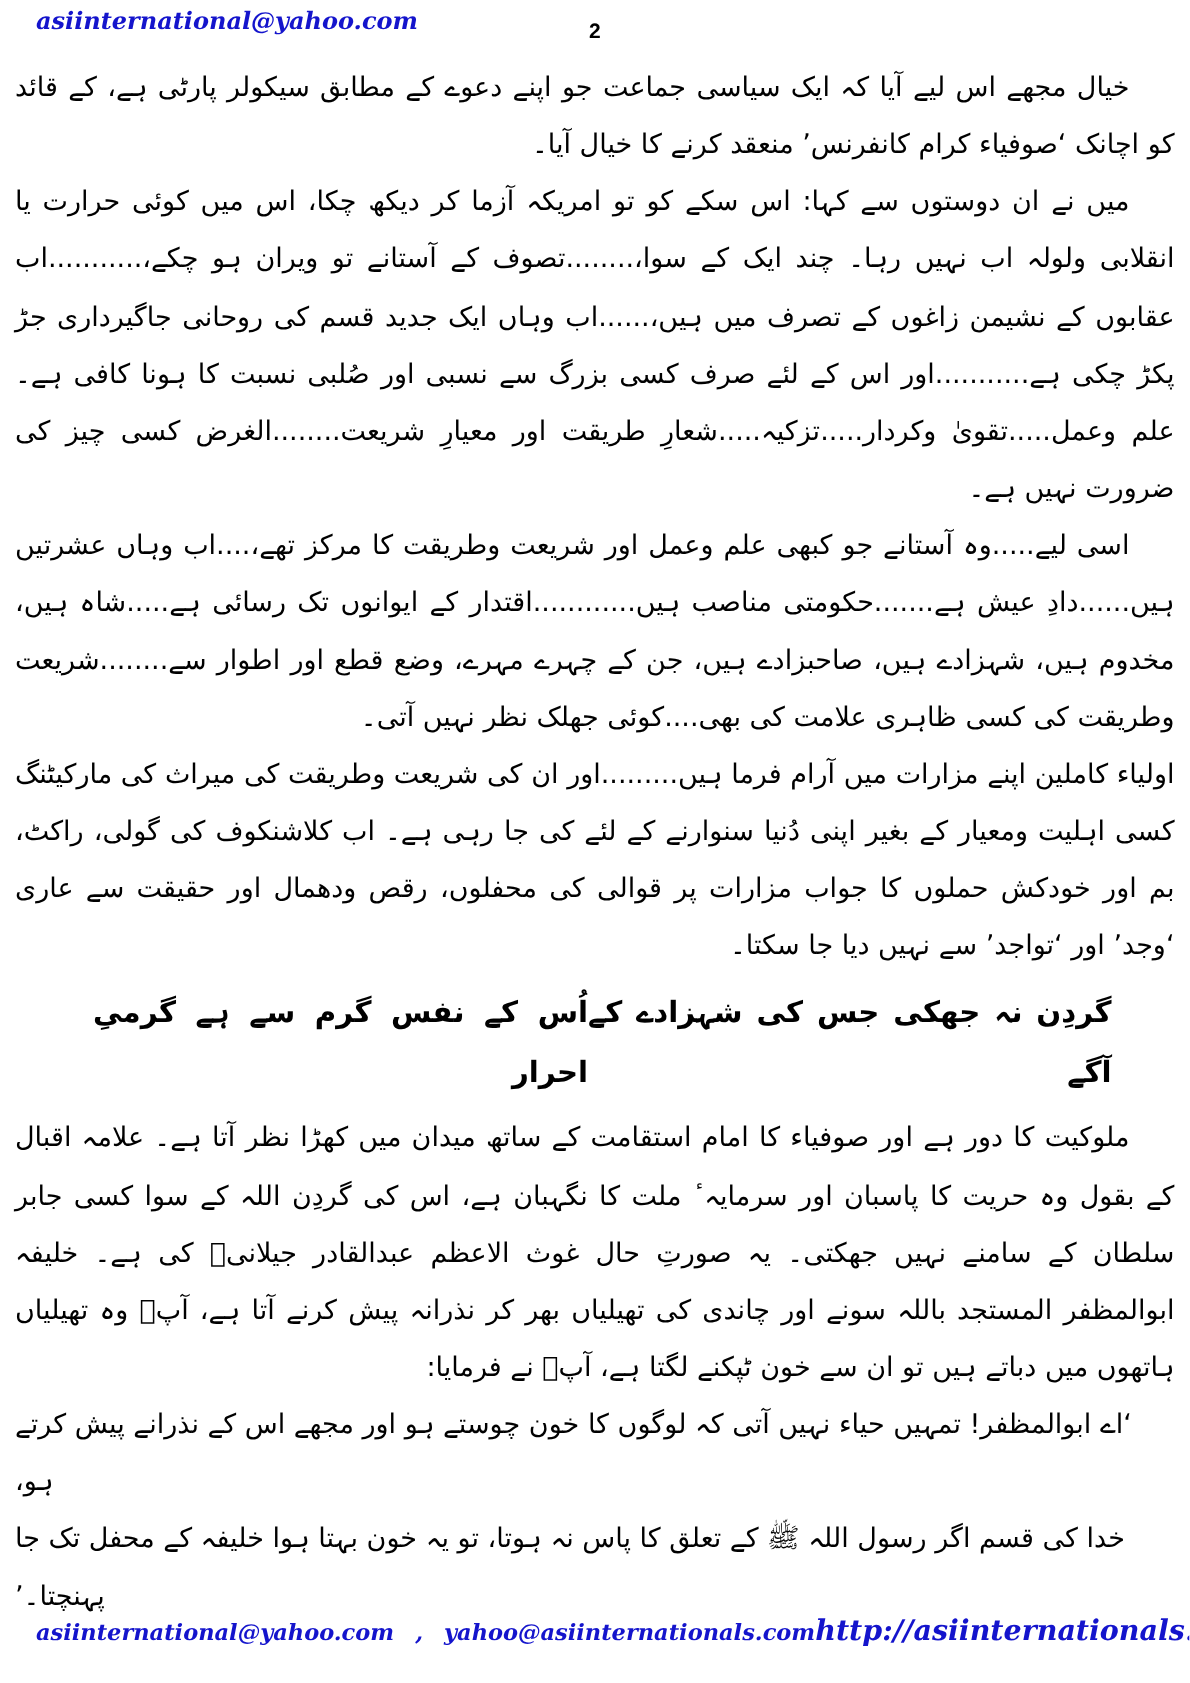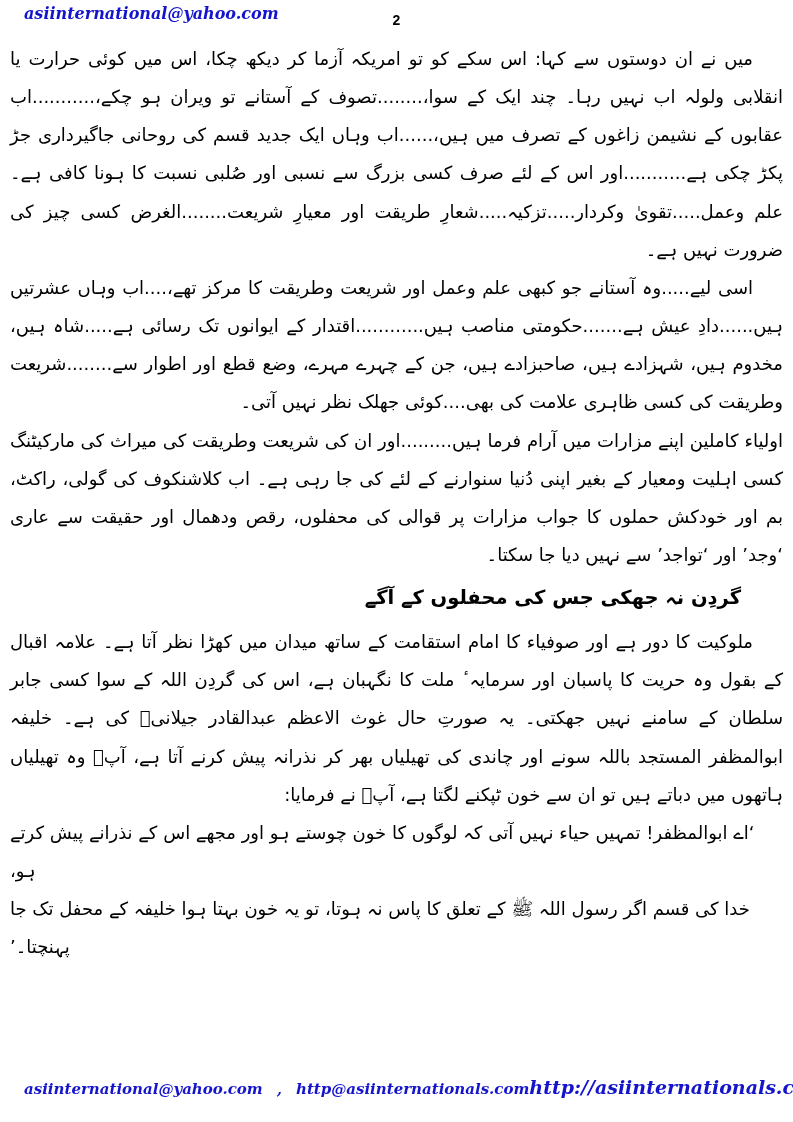--- a/index.html
+++ b/index.html
@@ -53,34 +53,36 @@
 <body>
 
 <div class="page">
 
   <div class="topbar">
     <span class="header-email">asiinternational@yahoo.com</span>
     <div class="pagenum">2</div>
   </div>
 
   <div class="body">
+    <p class="indent">خیال مجھے اس لیے آیا کہ ایک سیاسی جماعت جو اپنے دعوے کے مطابق سیکولر پارٹی ہے، کے قائد کو اچانک ‘صوفیاء کرام کانفرنس’ منعقد کرنے کا خیال آیا۔</p>
     <p class="indent">میں نے ان دوستوں سے کہا: اس سکے کو تو امریکہ آزما کر دیکھ چکا، اس میں کوئی حرارت یا انقلابی ولولہ اب نہیں رہا۔ چند ایک کے سوا،........تصوف کے آستانے تو ویران ہو چکے،...........اب عقابوں کے نشیمن زاغوں کے تصرف میں ہیں،......اب وہاں ایک جدید قسم کی روحانی جاگیرداری جڑ پکڑ چکی ہے...........اور اس کے لئے صرف کسی بزرگ سے نسبی اور صُلبی نسبت کا ہونا کافی ہے۔ علم وعمل.....تقویٰ وکردار.....تزکیہ.....شعارِ طریقت اور معیارِ شریعت........الغرض کسی چیز کی ضرورت نہیں ہے۔</p>
     <p class="indent">اسی لیے.....وہ آستانے جو کبھی علم وعمل اور شریعت وطریقت کا مرکز تھے،....اب وہاں عشرتیں ہیں......دادِ عیش ہے.......حکومتی مناصب ہیں............اقتدار کے ایوانوں تک رسائی ہے.....شاہ ہیں، مخدوم ہیں، شہزادے ہیں، صاحبزادے ہیں، جن کے چہرے مہرے، وضع قطع اور اطوار سے........شریعت وطریقت کی کسی ظاہری علامت کی بھی....کوئی جھلک نظر نہیں آتی۔</p>
     <p>اولیاء کاملین اپنے مزارات میں آرام فرما ہیں.........اور ان کی شریعت وطریقت کی میراث کی مارکیٹنگ کسی اہلیت ومعیار کے بغیر اپنی دُنیا سنوارنے کے لئے کی جا رہی ہے۔ اب کلاشنکوف کی گولی، راکٹ، بم اور خودکش حملوں کا جواب مزارات پر قوالی کی محفلوں، رقص ودھمال اور حقیقت سے عاری ‘وجد’ اور ‘تواجد’ سے نہیں دیا جا سکتا۔</p>
 
     <div class="couplet">
-      <span>گردِن نہ جھکی جس کی محفلوں کے آگے</span>
+      <span>گردِن نہ جھکی جس کی شہزادے کے آگے</span>
+      <span>اُس کے نفس گرم سے ہے گرمیِ احرار</span>
     </div>
 
     <p class="indent">ملوکیت کا دور ہے اور صوفیاء کا امام استقامت کے ساتھ میدان میں کھڑا نظر آتا ہے۔ علامہ اقبال کے بقول وہ حریت کا پاسبان اور سرمایہ ٔ ملت کا نگہبان ہے، اس کی گردِن اللہ کے سوا کسی جابر سلطان کے سامنے نہیں جھکتی۔ یہ صورتِ حال غوث الاعظم عبدالقادر جیلانیؒ کی ہے۔ خلیفہ ابوالمظفر المستجد باللہ سونے اور چاندی کی تھیلیاں بھر کر نذرانہ پیش کرنے آتا ہے، آپؒ وہ تھیلیاں ہاتھوں میں دباتے ہیں تو ان سے خون ٹپکنے لگتا ہے، آپؒ نے فرمایا:</p>
     <p class="quote">‘اے ابوالمظفر! تمہیں حیاء نہیں آتی کہ لوگوں کا خون چوستے ہو اور مجھے اس کے نذرانے پیش کرتے ہو،</p>
     <p class="quote">خدا کی قسم اگر رسول اللہ ﷺ کے تعلق کا پاس نہ ہوتا، تو یہ خون بہتا ہوا خلیفہ کے محفل تک جا پہنچتا۔’</p>
 
   </div>
 
   <div class="footerbar">
     <span class="f-emails">
-      <span>asiinternational@yahoo.com</span><span class="sep">,</span><span>http@asiinternationals.com</span>
+      <span>asiinternational@yahoo.com</span><span class="sep">,</span><span>yahoo@asiinternationals.com</span>
     </span>
     <span class="f-url">http://asiinternationals.com</span>
   </div>
 
 </div>
 
 </body></html>

